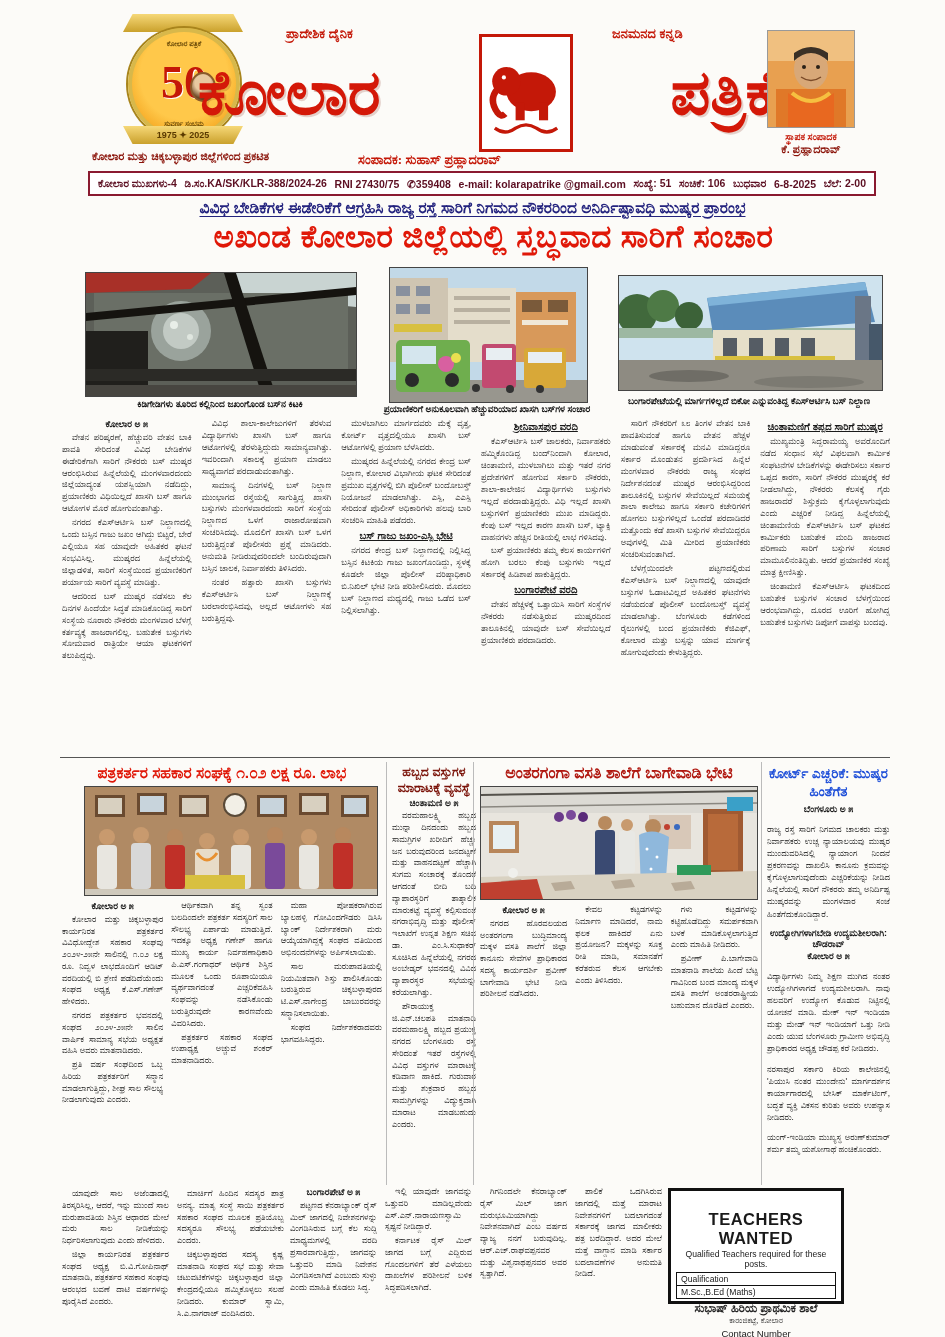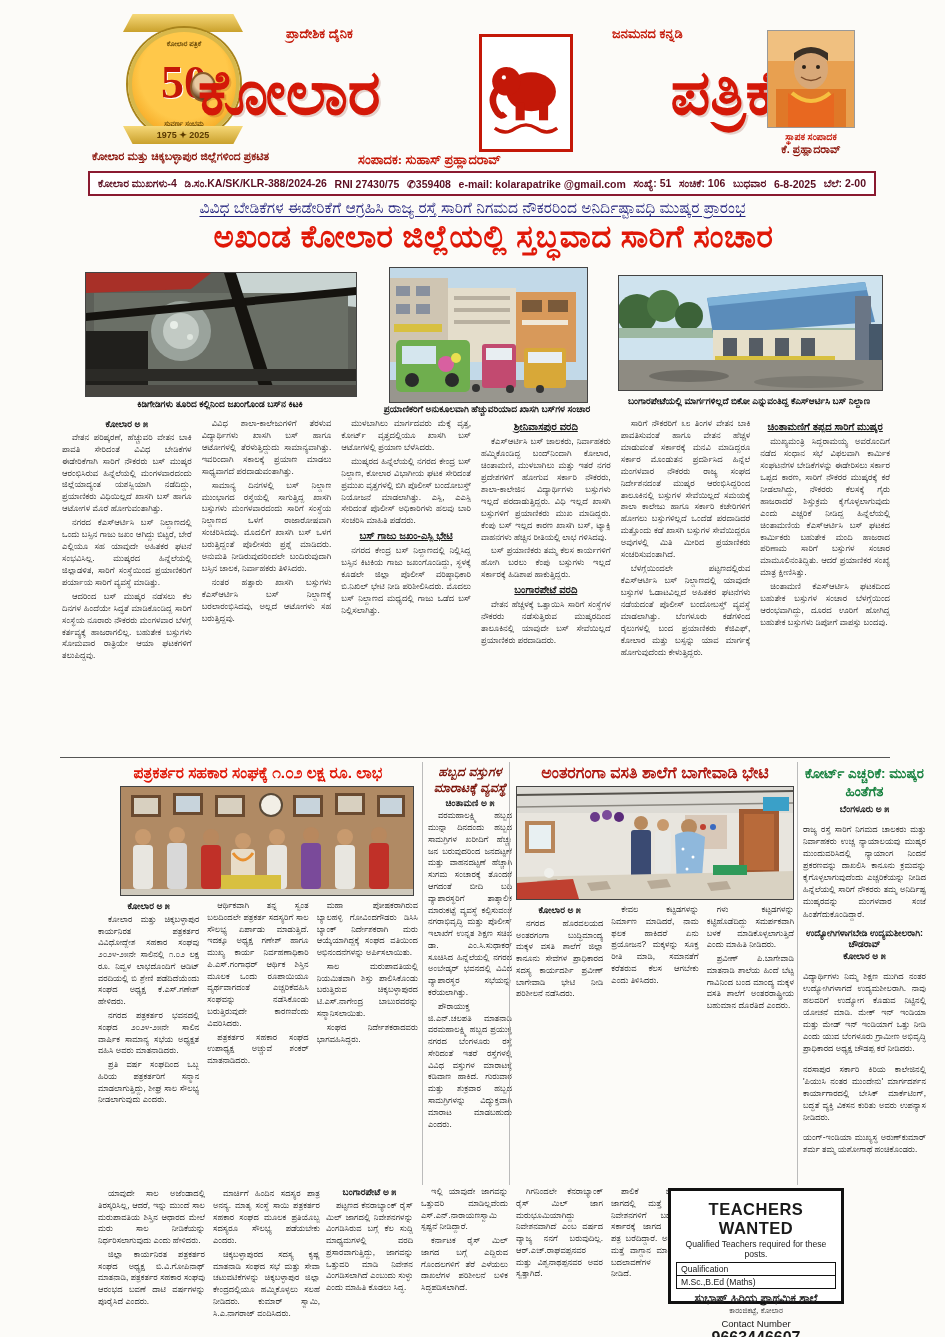--- a/index.html
+++ b/index.html
@@ -35,49 +35,49 @@
   .logo-50{position:absolute;left:0;top:24px;width:100%;font-family:"Liberation Serif",serif;
       font-size:46px;font-weight:900;color:#c41808;text-shadow:1px 1px 0 #fff;}
   .portrait-dot{position:absolute;left:58px;top:40px;width:22px;height:26px;border-radius:50%;
       background:radial-gradient(circle at 50% 35%,#e8c9a0 0 40%,#6a4828 75%);border:2px solid #8a5a2a;}
   
   .infobar{position:absolute;left:88px;top:171px;width:768px;height:21px;border:2px solid #8a1a30;
       box-shadow:0 0 0 1px #fff inset;background:#fff;display:flex;align-items:center;
       justify-content:space-between;padding:0 8px;font-size:10.5px;font-weight:bold;color:#5c0f22;white-space:nowrap;}
   
   .kicker{position:absolute;left:0;top:199px;width:100%;text-align:center;font-size:15.5px;
-      font-weight:normal;color:#23237e;text-decoration:underline;text-underline-offset:3px;}
+      font-weight:bold;color:#23237e;text-decoration:underline;text-underline-offset:3px;}
   .main-headline{position:absolute;left:0;top:219px;width:100%;text-align:center;font-size:31px;
       font-weight:900;color:#e01808;letter-spacing:.5px;padding-left:21px;}
   
   .photo{position:absolute;border:1px solid #444;background:#888;}
   .photo svg{display:block;width:100%;height:100%;}
   .caption{position:absolute;font-size:9px;font-weight:bold;color:#111;text-align:center;}
   
   .main-cols{position:absolute;left:62px;top:418px;width:828px;height:337px;display:flex;gap:10px;overflow:hidden;}
   .col{flex:1 1 0;font-size:8.4px;line-height:1.42;text-align:justify;overflow:hidden;}
   .col p,.ncol p{margin:0 0 2px;text-indent:10px;}
   .dateline{text-align:center;font-weight:bold;font-size:9px;margin-bottom:1px;}
   .col-subhead{text-align:center;font-weight:bold;font-size:10px;text-decoration:underline;margin:2px 0;}
   .hr-main{position:absolute;left:60px;top:757px;width:830px;border-top:1.5px solid #555;}
   
-  .story{position:absolute;overflow:hidden;margin-left:36px;}
+  .story{position:absolute;overflow:hidden;}
   .vline{border-left:1px solid #bbb;}
   .sa-headline{font-size:15.5px;font-weight:900;color:#e01808;text-align:center;margin:2px 0 4px;}
   .sc-headline{font-size:16px;font-weight:900;color:#b01810;text-align:center;margin:2px 0 4px;}
-  .sb-headline{font-size:12.5px;font-weight:900;color:#7a1208;text-align:center;line-height:1.25;margin:3px 0 2px;font-style:italic;}
-  .sd-headline{font-size:13.5px;font-weight:900;color:#15803d;text-align:center;line-height:1.3;margin:3px 0 4px;}
+  .sb-headline{font-size:12.5px;font-weight:900;color:#7a1208;text-align:center;line-height:1.25;margin:3px 0 2px;}
+  .sd-headline{font-size:13.5px;font-weight:900;color:#1d4ed8;text-align:center;line-height:1.3;margin:3px 0 4px;}
   .se-headline{font-size:13.5px;font-weight:900;color:#111;text-align:center;text-decoration:underline;margin:3px 0 3px;}
   .cols3{display:flex;gap:8px;overflow:hidden;}
   .ncol{flex:1 1 0;font-size:8.3px;line-height:1.42;text-align:justify;overflow:hidden;}
   .sd-body{font-size:8.3px;line-height:1.45;text-align:justify;}
   .sd-sub{font-weight:bold;font-size:9px;text-align:center;margin:3px 0 1px;}
   
   .ad{position:absolute;left:668px;top:1188px;width:176px;height:116px;border:3px solid #111;
-      background:#fff;text-align:center;padding:9px 5px;box-sizing:border-box;}
+      background:#fff;text-align:center;padding:19px 5px;box-sizing:border-box;}
   .ad-title{font-size:16.5px;font-weight:900;letter-spacing:.5px;}
   .ad-sub{font-size:8.6px;margin-top:1px;}
   .ad-table{border:1.5px solid #111;margin-top:3px;}
   .ad-table div{border-bottom:1.5px solid #111;font-size:8.6px;text-align:left;padding:1px 4px;}
   .ad-table div:last-child{border-bottom:none;}
   .ad-school{font-size:11.5px;font-weight:bold;margin-top:3px;color:#222;}
   .ad-place{font-size:7.5px;margin-top:1px;}
   .ad-contact{font-size:9.5px;margin-top:2px;}
   .ad-phone{font-size:16px;font-weight:900;}
 </style>

